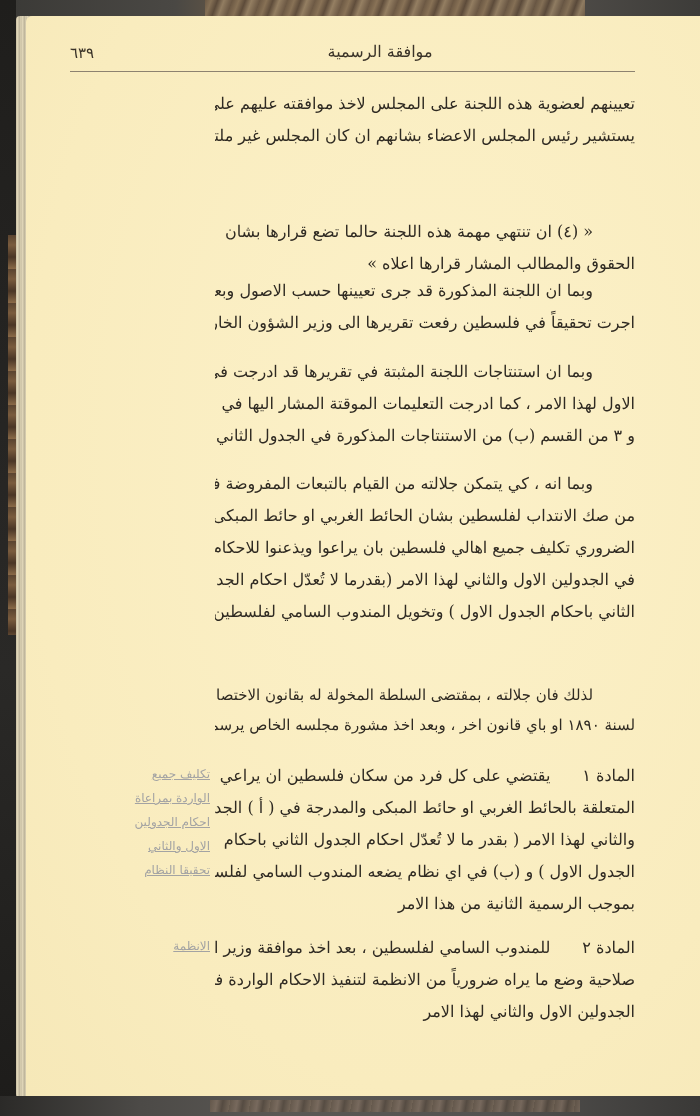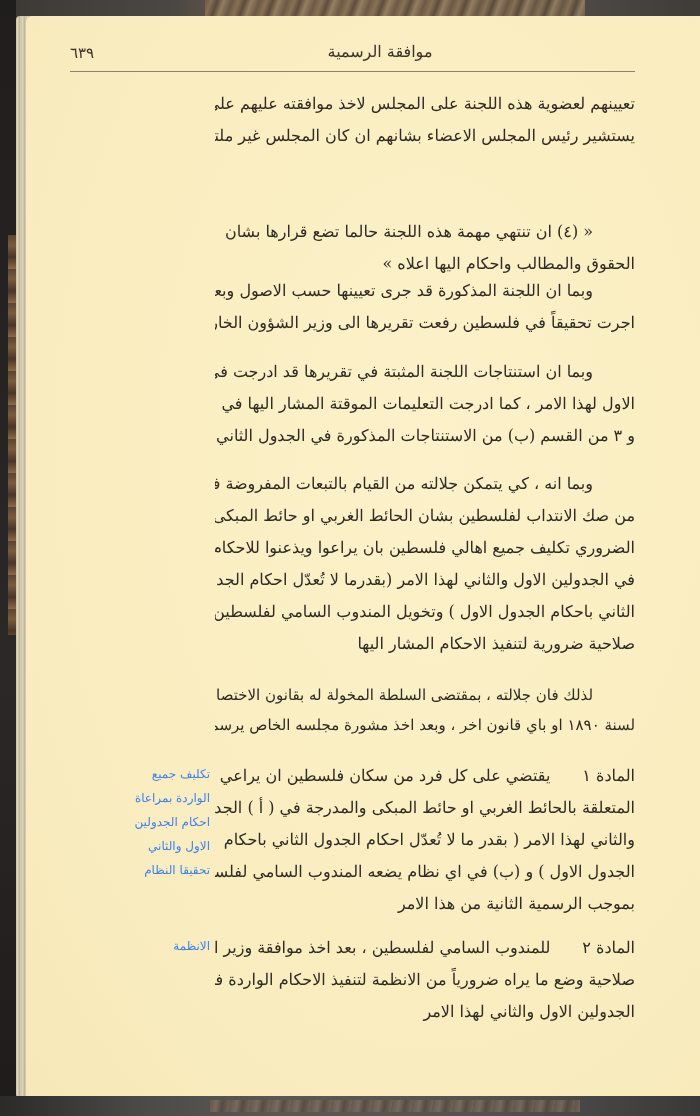--- a/index.html
+++ b/index.html
@@ -84,21 +84,22 @@
     overflow: hidden;
     text-align: right;
   }
   .indent { padding-right: 42px; }
   .margin-note {
     position: absolute;
     direction: rtl;
     text-align: right;
     font-size: 12px;
     line-height: 24px;
-    color: #3b82f6;
+    color: #a3a3a3;
+    text-decoration: underline;
   }
   .art-label { margin-left: 32px; }
 </style>
 </head>
 <body>
 
 <div class="cover-top"></div>
 <div class="cover-top-marble"></div>
 <div class="cover-left"></div>
 <div class="cover-left-edge"></div>
@@ -114,41 +115,40 @@
 </div>
 <div class="header-rule"></div>
 
 <div class="block" style="left:215px; top:88px; width:420px;">
   <span class="line">تعيينهم لعضوية هذه اللجنة على المجلس لاخذ موافقته عليهم على ان</span>
   <span class="line">يستشير رئيس المجلس الاعضاء بشانهم ان كان المجلس غير ملتئم</span>
 </div>
 
 <div class="block" style="left:215px; top:196px; width:420px;margin-top:20px;">
   <span class="line indent">« (٤)   ان تنتهي مهمة هذه اللجنة حالما تضع قرارها بشان</span>
-  <span class="line">الحقوق والمطالب واحكام اليها اعلاه »</span>
+  <span class="line">الحقوق والمطالب المشار قرارها اعلاه »</span>
 </div>
 
 <div class="block" style="left:215px; top:275px; width:420px;">
   <span class="line indent">وبما ان اللجنة المذكورة قد جرى تعيينها حسب الاصول وبعد ان</span>
   <span class="line">اجرت تحقيقاً في فلسطين رفعت تقريرها الى وزير الشؤون الخارجية لجلالته</span>
 </div>
 
 <div class="block" style="left:215px; top:356px; width:420px;">
   <span class="line indent">وبما ان استنتاجات اللجنة المثبتة في تقريرها قد ادرجت في الجدول</span>
   <span class="line">الاول لهذا الامر ، كما ادرجت التعليمات الموقتة المشار اليها في الفقرتين ١</span>
   <span class="line">و ٣ من القسم (ب) من الاستنتاجات المذكورة في الجدول الثاني لهذا الامر</span>
 </div>
 
 <div class="block" style="left:215px; top:468px; width:420px;">
   <span class="line indent">وبما انه ، كي يتمكن جلالته من القيام بالتبعات المفروضة في المادة ١٣</span>
   <span class="line">من صك الانتداب لفلسطين بشان الحائط الغربي او حائط المبكى ، من</span>
   <span class="line">الضروري تكليف جميع اهالي فلسطين بان يراعوا ويذعنوا للاحكام المدرجة</span>
   <span class="line">في الجدولين الاول والثاني لهذا الامر (بقدرما لا تُعدّل احكام الجدول</span>
   <span class="line">الثاني باحكام الجدول الاول ) وتخويل المندوب السامي لفلسطين كل</span>
-  <span class="line">صلاحية ضرورية لتنفيذ الاحكام المشار اليها</span>
 </div>
 
 <div class="block" style="left:215px; top:680px; width:420px; font-size:15px; line-height:30px;">
   <span class="line indent">لذلك فان جلالته ، بمقتضى السلطة المخولة له بقانون الاختصاص الاجنبي</span>
   <span class="line">لسنة ١٨٩٠ او باي قانون اخر ، وبعد اخذ مشورة مجلسه الخاص يرسم ما يلي :—</span>
 </div>
 
 <div class="block" style="left:215px; top:760px; width:420px;">
   <span class="line">
     <span class="art-label">المادة ١</span><span>يقتضي على كل فرد من سكان فلسطين ان يراعي ويذعن للاحكام</span>

